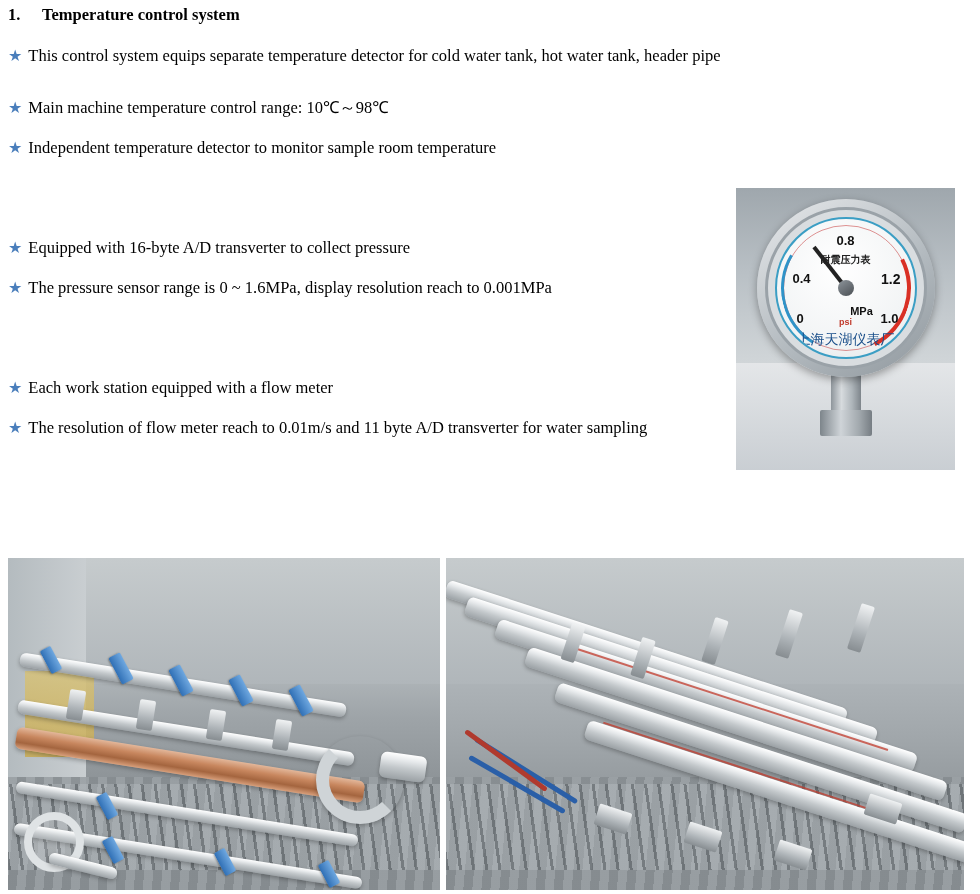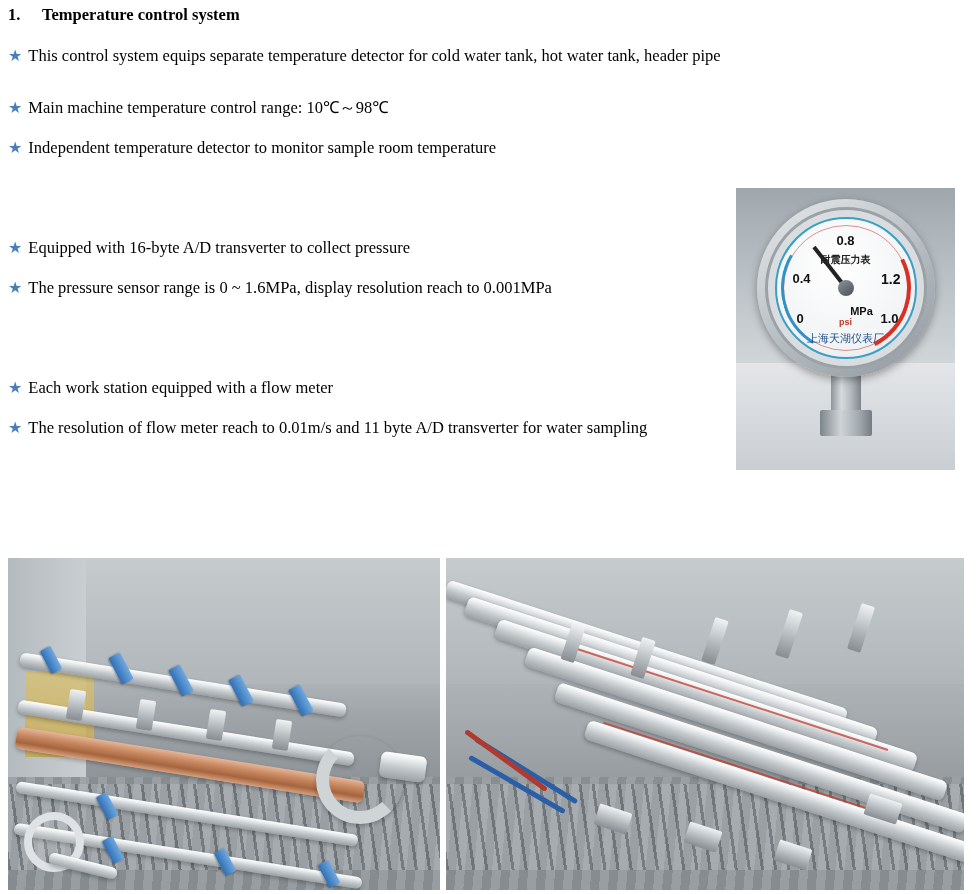--- a/index.html
+++ b/index.html
@@ -174,21 +174,21 @@
     left: 50%; top: 86px; transform: translateX(-50%);
     font-size: 11px; color: #111; margin-left: 16px;
   }
   .g-psi {
     left: 50%; top: 98px; transform: translateX(-50%);
     font-size: 9px; color: #c0392b;
   }
   .g-brand {
     left: 50%; top: 112px; transform: translateX(-50%);
     font-family: "DejaVu Sans", sans-serif;
-    font-size: 11px; color: #1b4f8a; white-space: nowrap; font-weight: normal;
+    font-size: 14px; color: #1b4f8a; white-space: nowrap; font-weight: normal;
   }
   .gauge-needle {
     position: absolute;
     left: 50%;
     top: 50%;
     width: 4px;
     height: 52px;
     background: #222;
     transform-origin: 50% 100%;
     transform: translate(-50%,-100%) rotate(-38deg);

